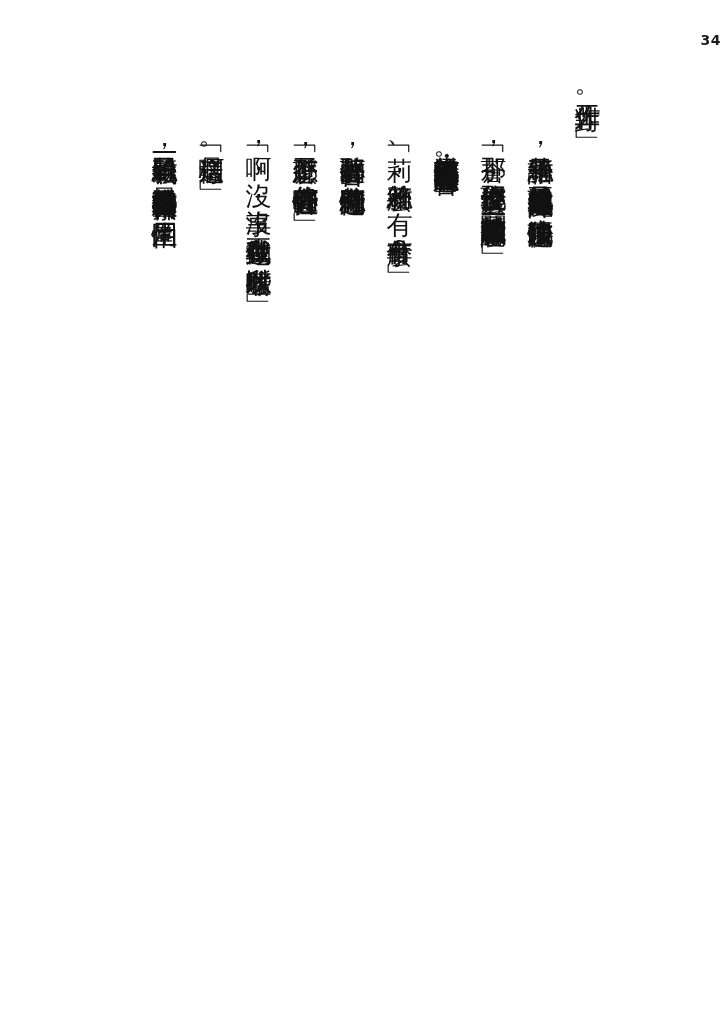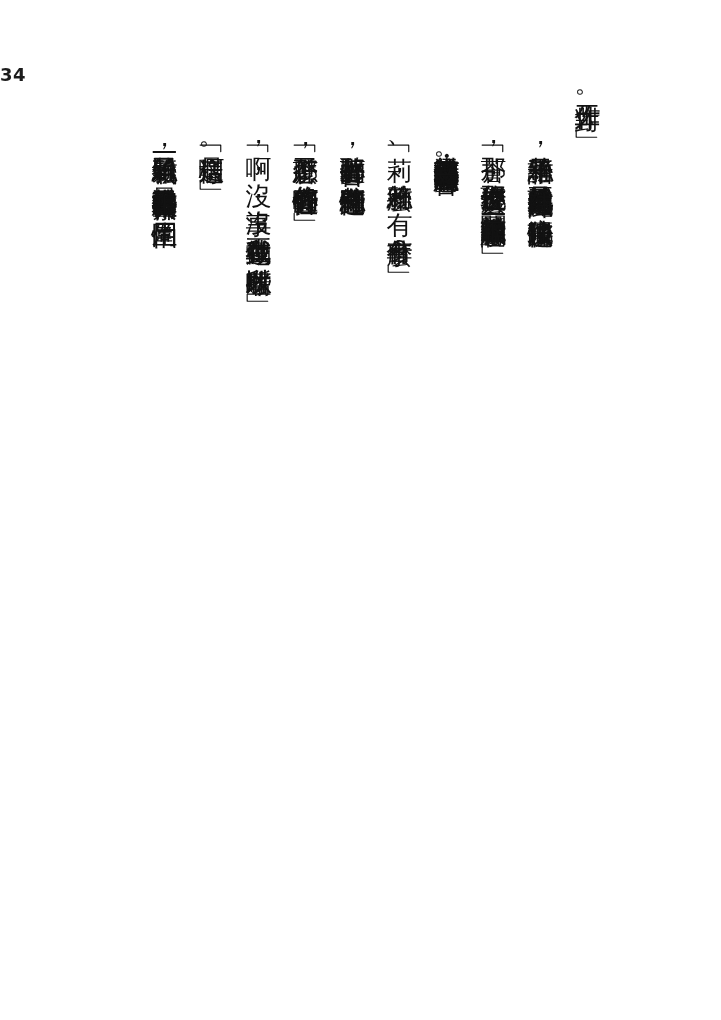--- a/index.html
+++ b/index.html
@@ -14,26 +14,26 @@
     overflow: hidden;
     font-family: "Liberation Serif", serif;
   }
   .page {
     position: absolute;
     inset: 0;
     background: #ffffff;
   }
   .page-number {
     position: absolute;
-    top: 64px;
+    top: 32px;
     left: 0;
     right: 0;
-    text-align: left;
+    text-align: right;
     font-family: "DejaVu Sans", "Liberation Sans", sans-serif;
-    font-size: 18px;
+    font-size: 14px;
     font-weight: 600;
     color: #1c1c1c;
     letter-spacing: 0.5px;
   }
   .text-block {
     position: absolute;
     top: 84px;
     right: 110px;
     height: 860px;
     writing-mode: vertical-rl;

